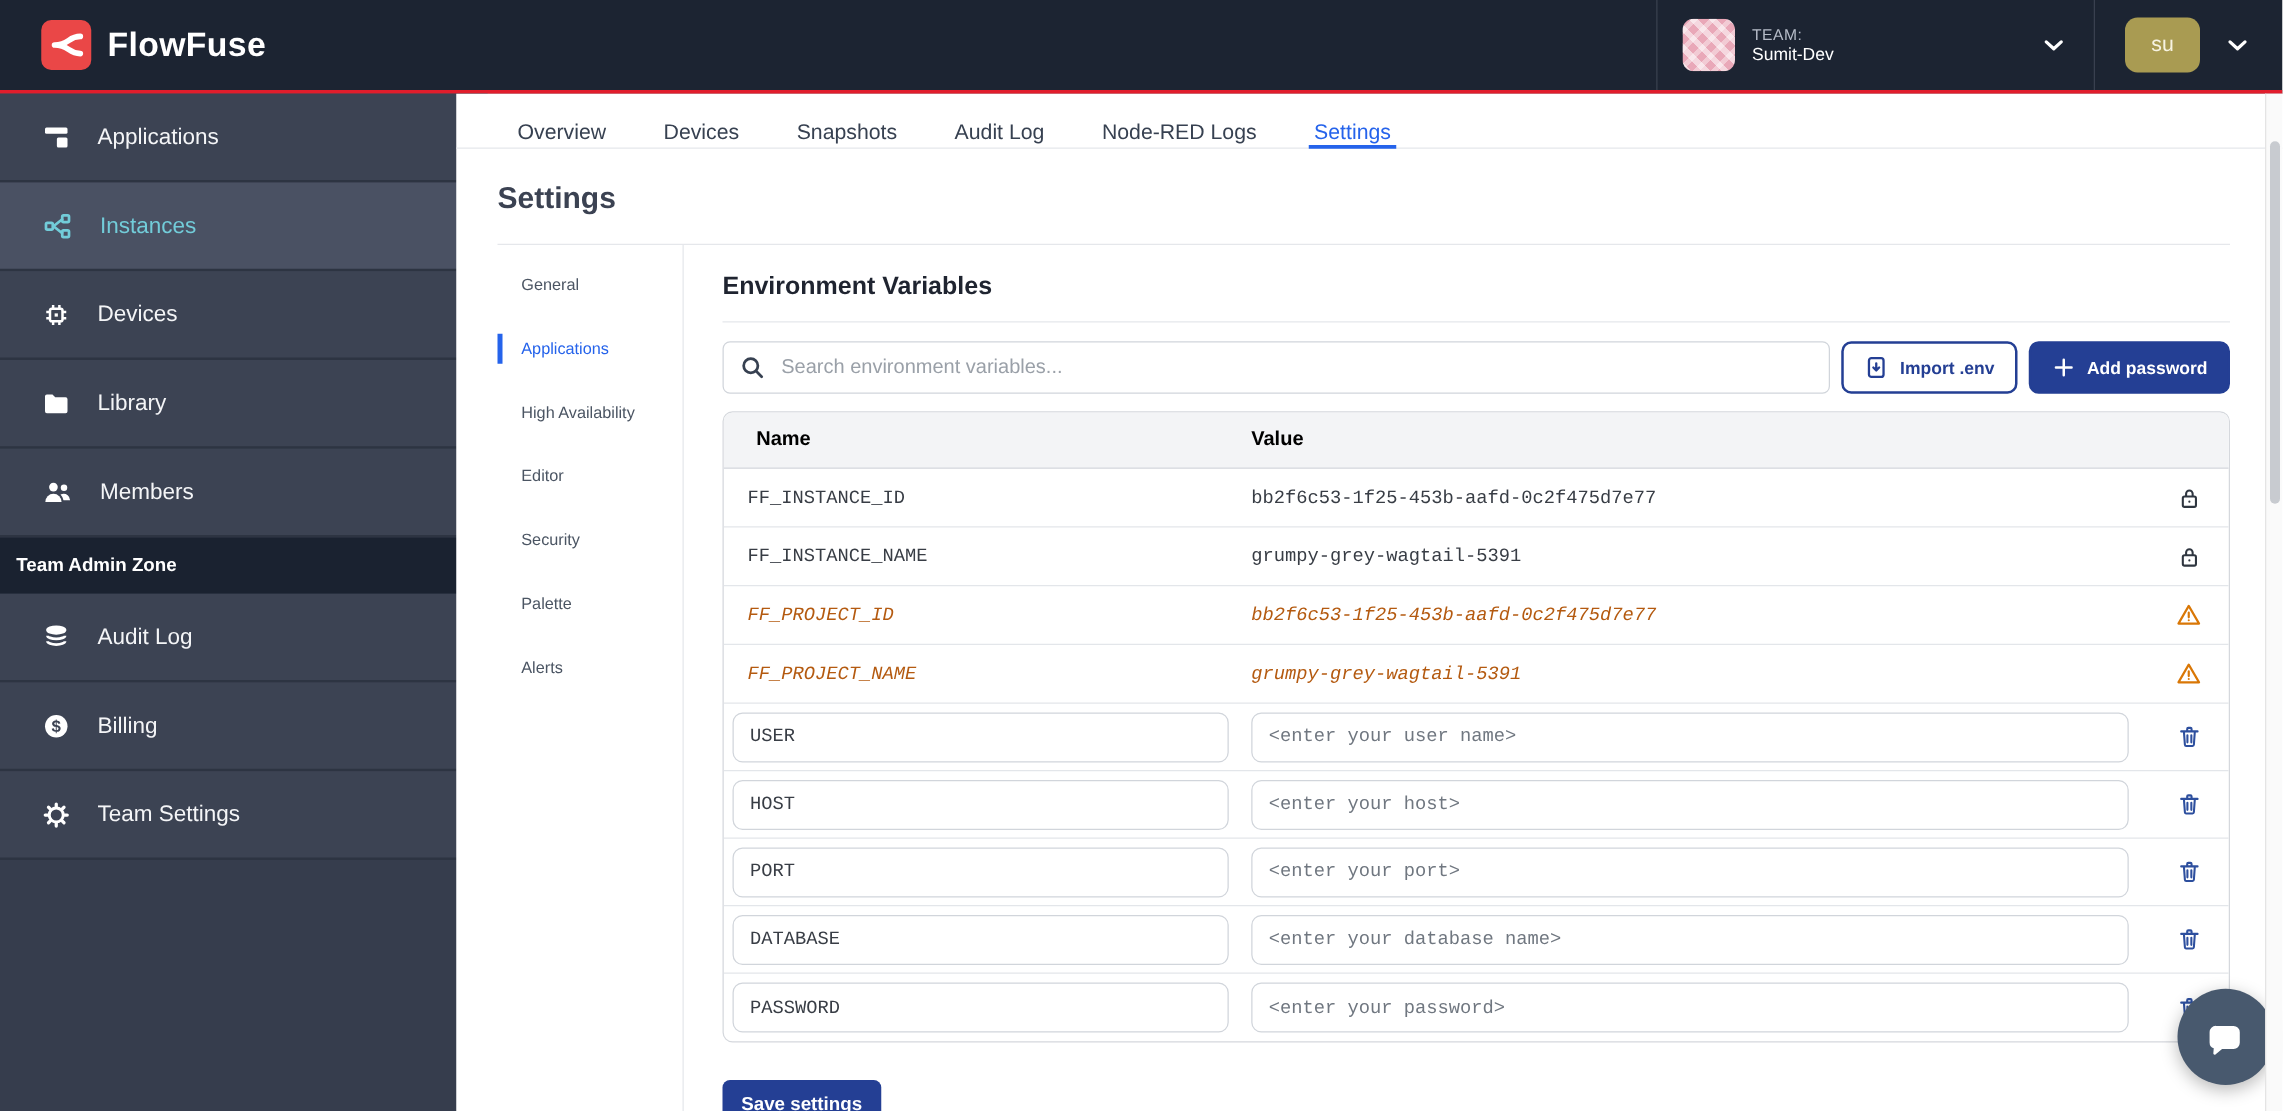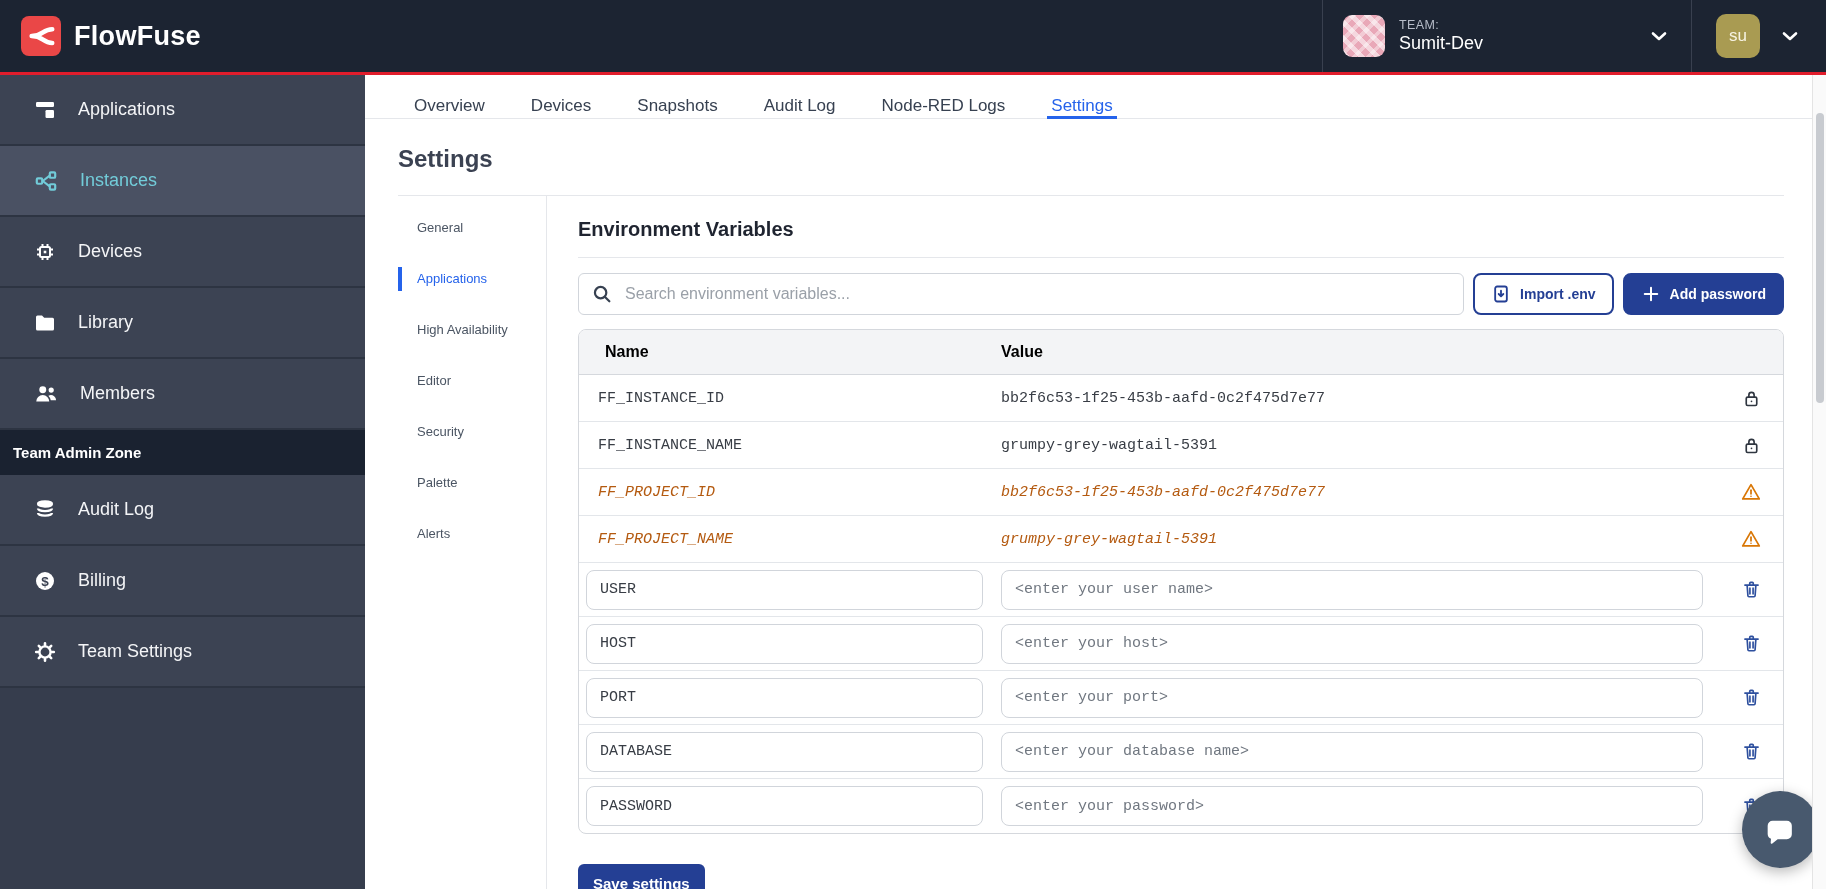--- a/index.html
+++ b/index.html
@@ -27,37 +27,37 @@
   }
   *{box-sizing:border-box;margin:0;padding:0;}
   body{
     width:1826px;height:889px;position:relative;overflow:hidden;
     font-family:"Liberation Sans",sans-serif;background:#fff;
   }
   
   .topbar{position:absolute;top:0;left:0;width:1826px;height:75px;
     background:var(--header-bg);border-bottom:3px solid var(--red);
     display:flex;align-items:center;}
-  .brand{display:flex;align-items:center;gap:13px;margin-left:21px;}
+  .brand{display:flex;align-items:center;gap:13px;margin-left:33px;}
   .logo-box{width:40px;height:40px;border-radius:8px;background:var(--logo-red);
     display:flex;align-items:center;justify-content:center;}
   .brand-name{color:#fff;font-size:27px;font-weight:700;letter-spacing:.3px;}
   .top-right{margin-left:auto;display:flex;align-items:stretch;height:100%;}
   .team-box{display:flex;align-items:center;gap:14px;padding:0 20px;
     border-left:1px solid #39404f;cursor:pointer;}
   .team-avatar{width:42px;height:42px;border-radius:9px;background:#e9a8b8;
     background-image:repeating-linear-gradient(45deg,rgba(255,255,255,.55) 0 5px,rgba(255,255,255,0) 5px 11px),
       repeating-linear-gradient(-45deg,rgba(255,255,255,.4) 0 4px,rgba(255,255,255,0) 4px 10px);}
   .team-text{display:flex;flex-direction:column;line-height:1.15;}
   .team-label{font-size:12.5px;color:#b6bcc8;letter-spacing:.4px;}
-  .team-name{font-size:18px;color:#fff;}
+  .team-name{font-size:14px;color:#fff;}
   .team-chevron{margin-left:150px;}
   .user-box{display:flex;align-items:center;gap:18px;padding:0 24px;
     border-left:1px solid #39404f;cursor:pointer;}
-  .user-avatar{width:44px;height:44px;border-radius:10px;background:#a99b52;
+  .user-avatar{width:60px;height:44px;border-radius:10px;background:#a99b52;
     display:flex;align-items:center;justify-content:center;
     color:#f7f3e2;font-size:17px;}
   
   .sidebar{position:absolute;top:75px;left:0;width:390px;bottom:0;
     background:var(--sidebar-bg);}
   .side-item{height:71px;background:var(--item-bg);
     border-bottom:2px solid var(--item-divider);
     display:flex;align-items:center;gap:21px;padding-left:33px;cursor:pointer;}
   .side-item .label{color:#f4f5f7;font-size:18px;}
   .side-item.selected{background:var(--item-sel);}

